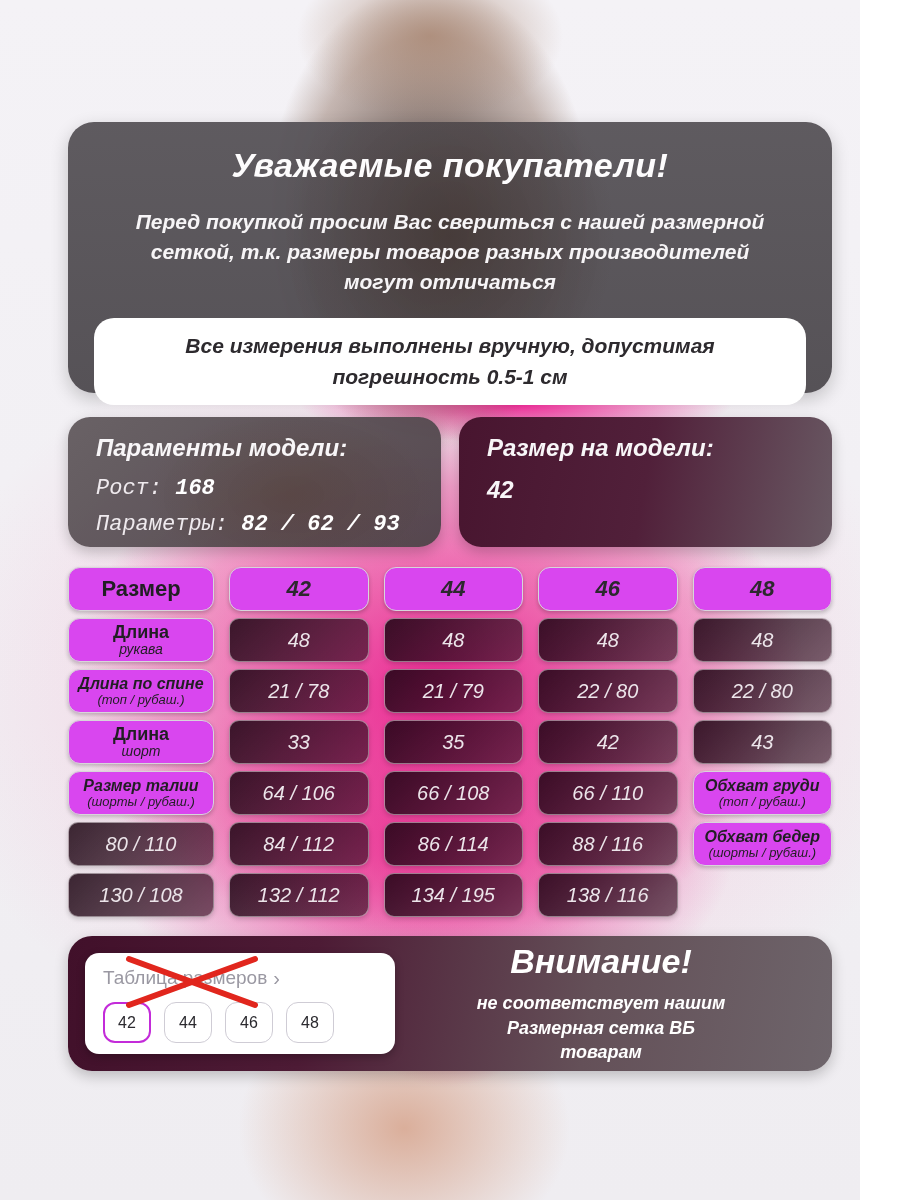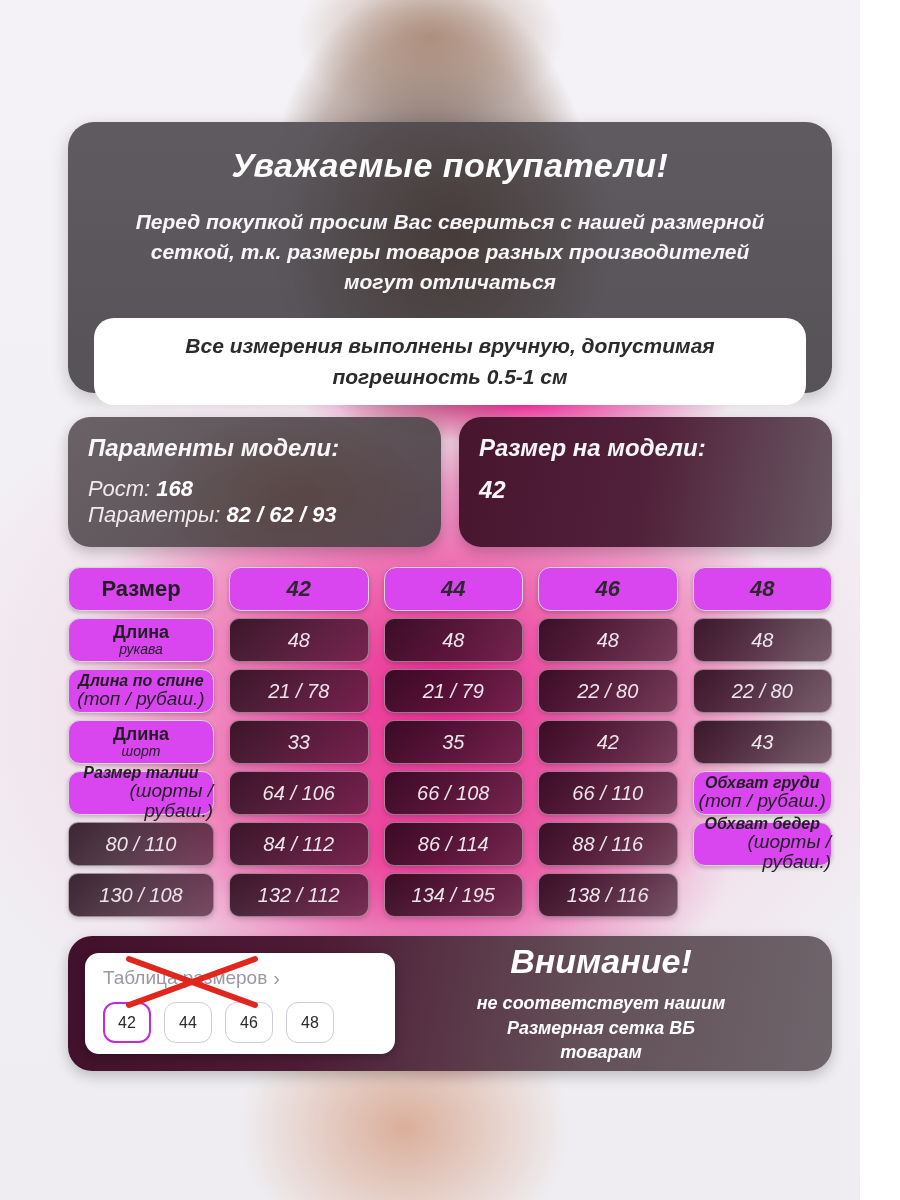--- a/index.html
+++ b/index.html
@@ -40,33 +40,33 @@
     margin:22px auto 0; max-width:660px; color:#f7f5f7;
   }
   .notice .highlight {
     margin-top:22px; background:#ffffff; border-radius:20px; padding:13px 30px;
     color:#2d2a2e; font-size:21px; font-style:italic; font-weight:bold; line-height:1.45;
   }
 
   
   .params-row { display:flex; gap:18px; margin-top:24px; }
   .param-box {
-    height:130px; border-radius:22px; padding:17px 20px; color:#f8f6f8;
+    height:130px; border-radius:22px; padding:17px 28px; color:#f8f6f8;
     box-shadow:0 5px 14px rgba(0,0,0,0.22); flex:1;
   }
   .param-box.left {
     background:
       radial-gradient(ellipse 200px 120px at 60% 60%, rgba(84,58,48,0.45), transparent 72%),
       linear-gradient(140deg, rgba(99,91,95,0.96), rgba(79,68,74,0.96));
   }
   .param-box.right {
     background:linear-gradient(100deg,#48152f 0%,#51203a 50%,#695963 100%);
   }
   .param-box h2 { font-size:24px; font-style:italic; font-weight:bold; margin-bottom:14px; }
-  .param-line { font-size:22px; font-style:italic; margin-top:0; color:#efeaee; }
+  .param-line { font-size:22px; font-style:italic; margin-top:11px; color:#efeaee;font-family:Liberation Mono, monospace; }
   .param-line b { font-style:italic; color:#ffffff; }
   .size-on-model { font-size:24px; font-style:italic; font-weight:bold; margin-top:8px; }
 
   
   .size-table {
     margin-top:20px;
     display:grid;
     grid-template-columns:146px repeat(4,1fr);
     grid-auto-rows:44px;
     column-gap:15px; row-gap:7px;
@@ -81,21 +81,21 @@
   .cell.dark {
     background:linear-gradient(135deg, rgba(24,0,14,0.84), rgba(54,14,34,0.64));
     border:1px solid rgba(255,255,255,0.45);
     color:#ece5ea; font-size:20px; font-style:italic;
     box-shadow:0 2px 5px rgba(0,0,0,0.18);
   }
   .row-label { line-height:1.05; }
   .row-label .lbl-big   { font-size:18px; font-weight:bold; }
   .row-label .lbl-med   { font-size:16px; font-weight:bold; font-style:italic; }
   .row-label .sub-big   { font-size:14px; font-style:italic; }
-  .row-label .sub-med   { font-size:19px; font-style:italic;text-align:right; }
+  .row-label .sub-med   { font-size:13px; font-style:italic;text-align:right; }
 
   
   .footer {
     margin-top:19px; height:135px; border-radius:24px;
     background:linear-gradient(100deg,#41102a 0%,#4d1b35 32%,#645058 68%,#6e656b 100%);
     box-shadow:0 5px 14px rgba(0,0,0,0.22);
     display:flex; align-items:center; padding:0 17px;
   }
   .wb-card {
     position:relative; width:310px; height:101px; background:#ffffff; border-radius:14px;

